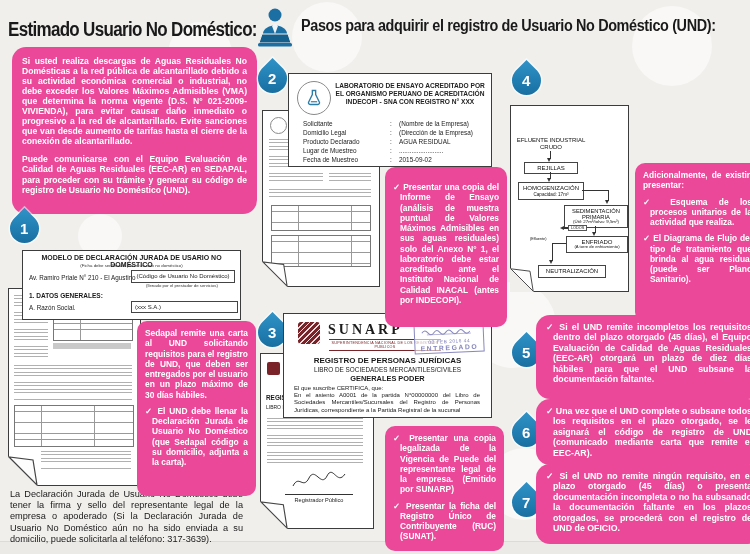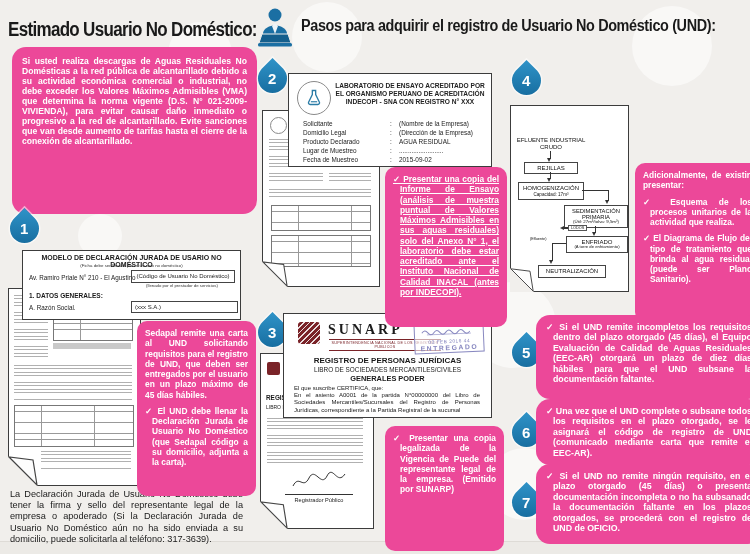--- a/index.html
+++ b/index.html
@@ -66,20 +66,21 @@
   <div class="wm" style="left:78px;top:214px;width:44px;height:44px;"></div>
   <div class="wm" style="left:470px;top:282px;width:86px;height:86px;"></div>
   <div class="wm" style="left:488px;top:448px;width:72px;height:72px;"></div>
   <div class="wm" style="left:632px;top:6px;width:80px;height:80px;"></div>
   <div class="abs" style="left:0;top:541px;width:750px;height:13px;background:#eceae6;border-top:1px solid #dedbd6;"></div>
 
   <div class="bigtitle" style="left:8px;top:18px;font-size:20px;letter-spacing:-0.8px;transform:scaleX(.85);">Estimado Usuario No Doméstico:</div>
 
   <div class="introbox orange" style="left:12px;top:47px;width:225px;height:149px;">
     <p>Si usted realiza descargas de Aguas Residuales No Domésticas a la red pública de alcantarillado debido a su actividad económica comercial o industrial, no debe exceder los Valores Máximos Admisibles (VMA) que determina la norma vigente (D.S. N° 021-2009-VIVIENDA), para evitar causar daño inmediato o progresivo a la red de alcantarillado. Evite sanciones que van desde aumento de tarifas hasta el cierre de la conexión de alcantarillado.</p>
+    <p>Puede comunicarse con el Equipo Evaluación de Calidad de Aguas Residuales (EEC-AR) en SEDAPAL, para proceder con su trámite y generar su código de registro de Usuario No Doméstico (UND).</p>
   </div>
 
   <div class="drop" style="left:10px;top:214px;">
     <span>1</span>
   </div>
 
   <div class="doc" style="left:8px;top:288px;width:131px;height:196px;z-index:1;">
     <div class="lines" style="left:5px;top:6px;width:34px;height:64px;"></div>
     <div class="grid" style="left:44px;top:6px;width:78px;height:44px;"></div>
     <div class="bar" style="left:44px;top:54px;width:78px;height:6px;"></div>
@@ -97,21 +98,21 @@
     <div class="abs ctr" style="left:4px;top:12px;right:4px;font-size:4.4px;color:#333;">(Ficha debe ser llenada por el usuario no doméstico)</div>
     <div class="abs" style="left:6px;top:23px;font-size:6.3px;">Av. Ramiro Priale N° 210 - El Agustino</div>
     <div class="abs ctr" style="left:108px;top:19px;width:102px;height:11px;border:1px solid #444;font-size:6px;line-height:11px;">(Código de Usuario No Doméstico)</div>
     <div class="abs ctr" style="left:108px;top:32px;width:102px;font-size:4.3px;color:#333;">(llenado por el prestador de servicios)</div>
     <div class="abs" style="left:6px;top:41px;font-size:6.5px;font-weight:bold;">1. DATOS GENERALES:</div>
     <div class="abs" style="left:6px;top:53px;font-size:6.3px;">A. Razón Social.</div>
     <div class="abs" style="left:108px;top:50px;width:102px;height:10px;border:1px solid #444;font-size:6px;line-height:10px;padding-left:3px;">(xxx S.A.)</div>
   </div>
 
   <div class="note orange" style="left:137px;top:321px;width:103px;height:161px;z-index:3;">
-    <span>Sedapal remite una carta al UND solicitando requisitos para el registro de UND, que deben ser entregados por el usuario en un plazo máximo de 45 días hábiles.</span>
+    <span>Sedapal remite una carta al UND solicitando requisitos para el registro de UND, que deben ser entregados por el usuario en un plazo máximo de 30 días hábiles.</span>
     <span class="check">✓ El UND debe llenar la Declaración Jurada de Usuario No Doméstico (que Sedapal código a su domicilio, adjunta a la carta).</span>
   </div>
 
   <div class="abs" style="left:10px;top:474px;font-size:11px;font-weight:bold;">Importante:</div>
   <div class="abs" style="left:10px;top:489px;width:233px;font-size:9.2px;line-height:1.22;text-align:justify;">La Declaración Jurada de Usuario No Doméstico debe tener la firma y sello del representante legal de la empresa o apoderado (Si la Declaración Jurada de Usuario No Doméstico aún no ha sido enviada a su domicilio, puede solicitarla al teléfono: 317-3639).</div>
 
   <svg class="abs" style="left:255px;top:6px;" width="40" height="42" viewBox="0 0 40 42">
     <circle cx="20" cy="9" r="6.5" fill="#1b6fa3"></circle>
     <path d="M8 27 C10 17,30 17,32 27 L32 30 L8 30 Z" fill="#1b6fa3"></path>
     <path d="M20 17 l3 3 -3 8 -3 -8 z" fill="#eef4f8"></path>
@@ -166,21 +167,21 @@
       <span class="lab-v">.........................</span>
     </div>
     <div class="lab-row" style="left:14px;top:82px;">
       <span class="lab-l">Fecha de Muestreo</span>
       <span class="lab-c">:</span>
       <span class="lab-v">2015-09-02</span>
     </div>
   </div>
 
   <div class="note orange" style="left:385px;top:167px;width:106px;height:146px;z-index:3;">
-    <span class="check" style="margin-top:0;text-decoration:underline;">✓ Presentar una copia del Informe de Ensayo (análisis de muestra puntual de Valores Máximos Admisibles en sus aguas residuales) solo del Anexo N° 1, el laboratorio debe estar acreditado ante el Instituto Nacional de Calidad INACAL (antes por INDECOPI).</span>
+    <span class="check" style="margin-top:8px;">✓ Presentar una copia del Informe de Ensayo (análisis de muestra puntual de Valores Máximos Admisibles en sus aguas residuales) solo del Anexo N° 1, el laboratorio debe estar acreditado ante el Instituto Nacional de Calidad INACAL (antes por INDECOPI).</span>
   </div>
 
   <div class="drop" style="left:258px;top:318px;">
     <span>3</span>
   </div>
 
   <div class="doc" style="left:260px;top:353px;width:112px;height:174px;z-index:1;">
     <div class="abs" style="left:6px;top:8px;width:13px;height:13px;background:#7a2328;border-radius:2px;"></div>
     <div class="clip" style="left:5px;top:40px;width:26px;font-size:6.4px;font-weight:bold;">REGISTRO DE PERSONAS JURÍDICAS</div>
     <div class="clip" style="left:5px;top:50px;width:26px;font-size:5px;">LIBRO DE SOCIEDADES MERCANTILES/CIVILES</div>
@@ -211,20 +212,21 @@
     </div>
     <div class="abs ctr" style="left:8px;top:42px;right:8px;font-size:8px;font-weight:bold;">REGISTRO DE PERSONAS JURÍDICAS</div>
     <div class="abs ctr" style="left:8px;top:52px;right:8px;font-size:6.4px;">LIBRO DE SOCIEDADES MERCANTILES/CIVILES</div>
     <div class="abs ctr" style="left:8px;top:60px;right:8px;font-size:7.4px;font-weight:bold;">GENERALES PODER</div>
     <div class="abs" style="left:10px;top:71px;font-size:6px;">El que suscribe CERTIFICA, que:</div>
     <div class="abs" style="left:10px;top:78px;width:186px;font-size:6px;line-height:1.22;text-align:justify;">En el asiento A0001 de la partida N°00000000 del Libro de Sociedades Mercantiles/Sucursales del Registro de Personas Jurídicas, correspondiente a la Partida Registral de la sucursal</div>
   </div>
 
   <div class="note orange" style="left:385px;top:426px;width:103px;height:111px;z-index:3;">
     <span class="check" style="margin-top:0;">✓ Presentar una copia legalizada de la Vigencia de Puede del representante legal de la empresa. (Emitido por SUNARP)</span>
+    <span class="check">✓ Presentar la ficha del Registro Único de Contribuyente (RUC) (SUNAT).</span>
   </div>
 
   <div class="drop" style="left:512px;top:66px;">
     <span>4</span>
   </div>
 
   <div class="doc" style="left:510px;top:105px;width:117px;height:185px;z-index:2;">
     <div class="abs ctr pre" style="left:0;top:31px;width:80px;font-size:6px;line-height:1.1;color:#111;">EFLUENTE INDUSTRIAL
 CRUDO</div>
     <div class="fl-v" style="left:39px;top:45px;height:8px;"></div>

